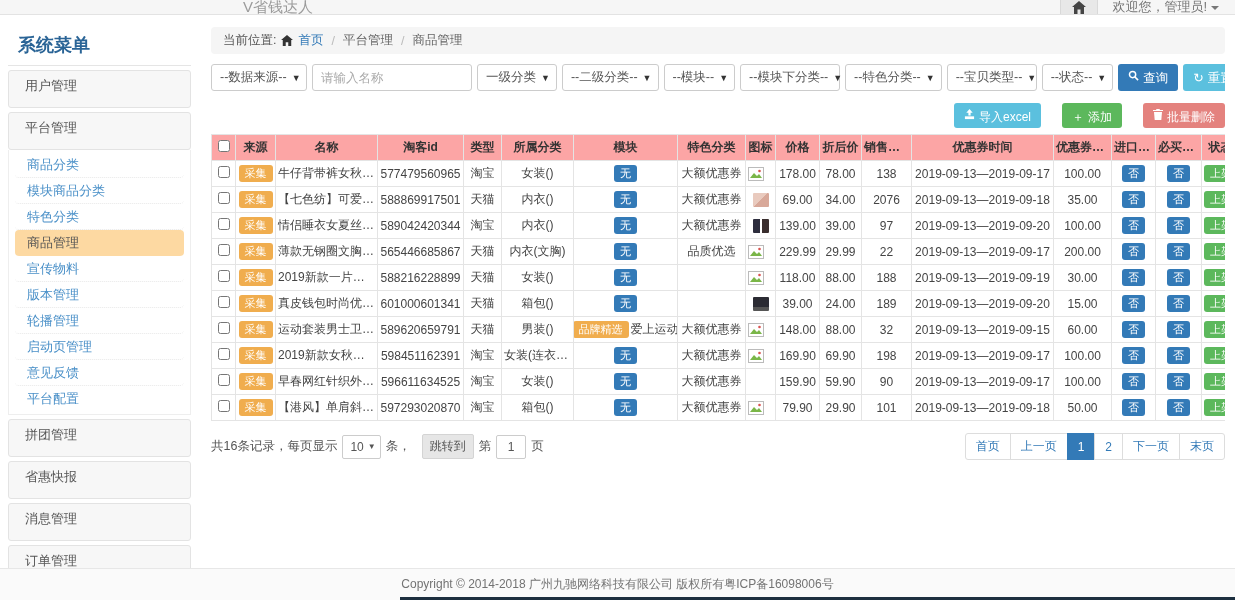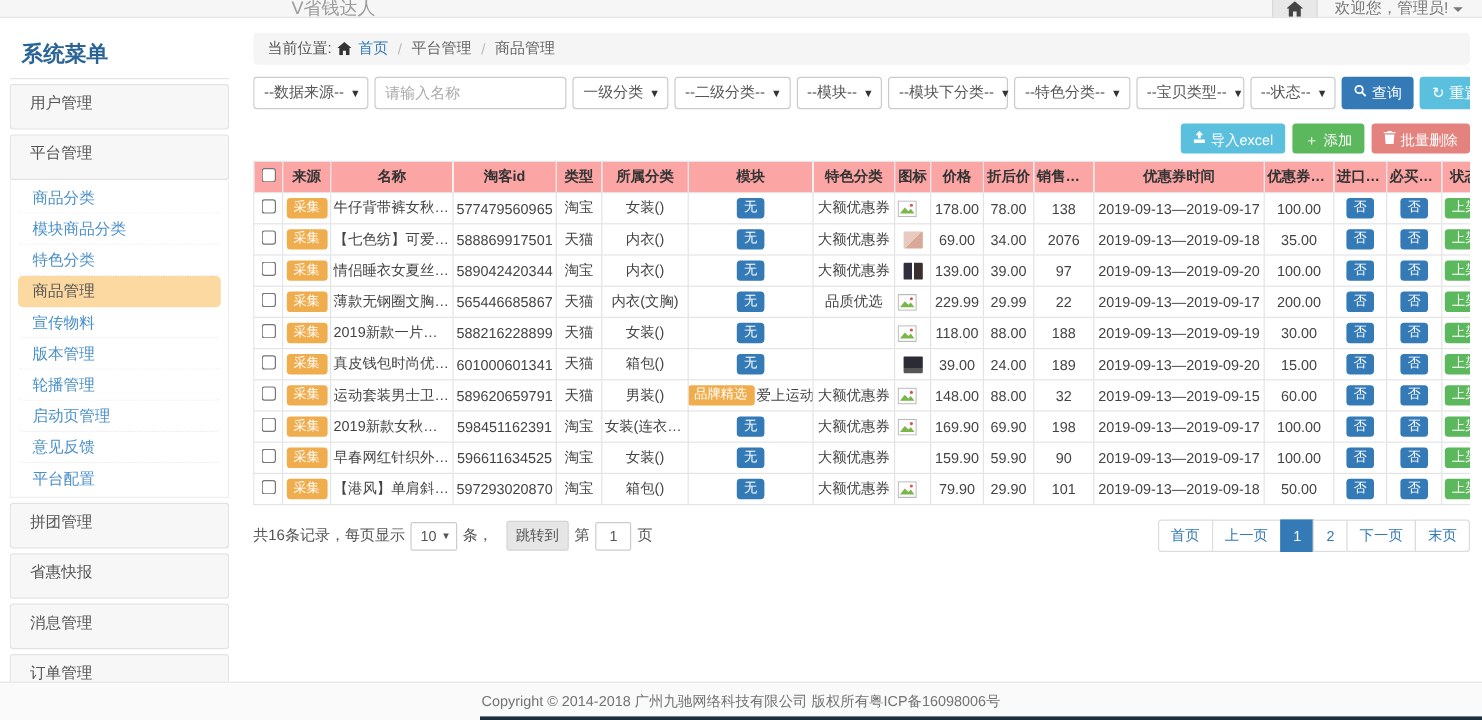--- a/index.html
+++ b/index.html
@@ -54,21 +54,21 @@
   .txt-input::placeholder { color:#aaa; }
   .btn { height:27px; border:none; border-radius:3px; color:#fff; font-size:12.5px;
     padding:6px 10px; display:inline-flex; align-items:flex-start; gap:4px; cursor:pointer;
     font-family:inherit; white-space:nowrap; }
   .btn-primary { background:#337ab7; }
   .btn-info { background:#5bc0de; }
   .btn-success { background:#5cb85c; }
   .btn-danger-soft { background:#e4827e; }
 
   
-  .action-bar { display:flex; justify-content:flex-end; gap:6px; margin:12px 0 6px 0; }
+  .action-bar { display:flex; justify-content:flex-end; gap:21px; margin:12px 0 6px 0; }
   .action-bar .btn { height:25px; font-size:12px; }
 
   
   table { width:100%; border-collapse:collapse; table-layout:fixed; margin-top:2px; }
   th,td { border:1px solid #e4e4e4; font-size:12px; text-align:center; padding:3px 2px;
     height:26px; overflow:hidden; white-space:nowrap; text-overflow:ellipsis; color:#444; }
   th { font-weight:bold; color:#333; background:#fca5a5;margin-top:24px; }
   .badge { display:inline-block; border-radius:3px; color:#fff; font-size:11px;
     padding:2px 6px; line-height:1.1; }
   .badge-warning { background:#f0ad4e; }

